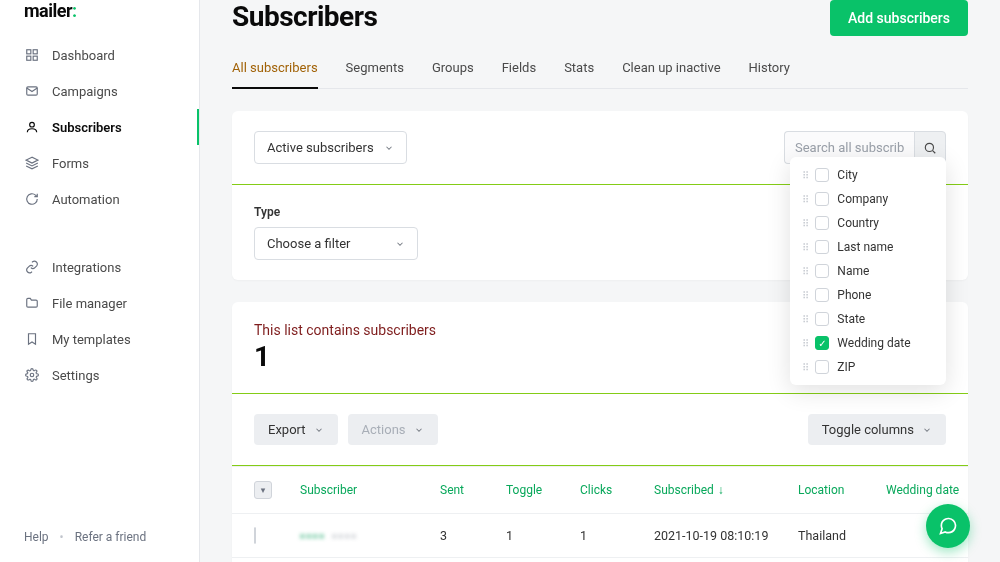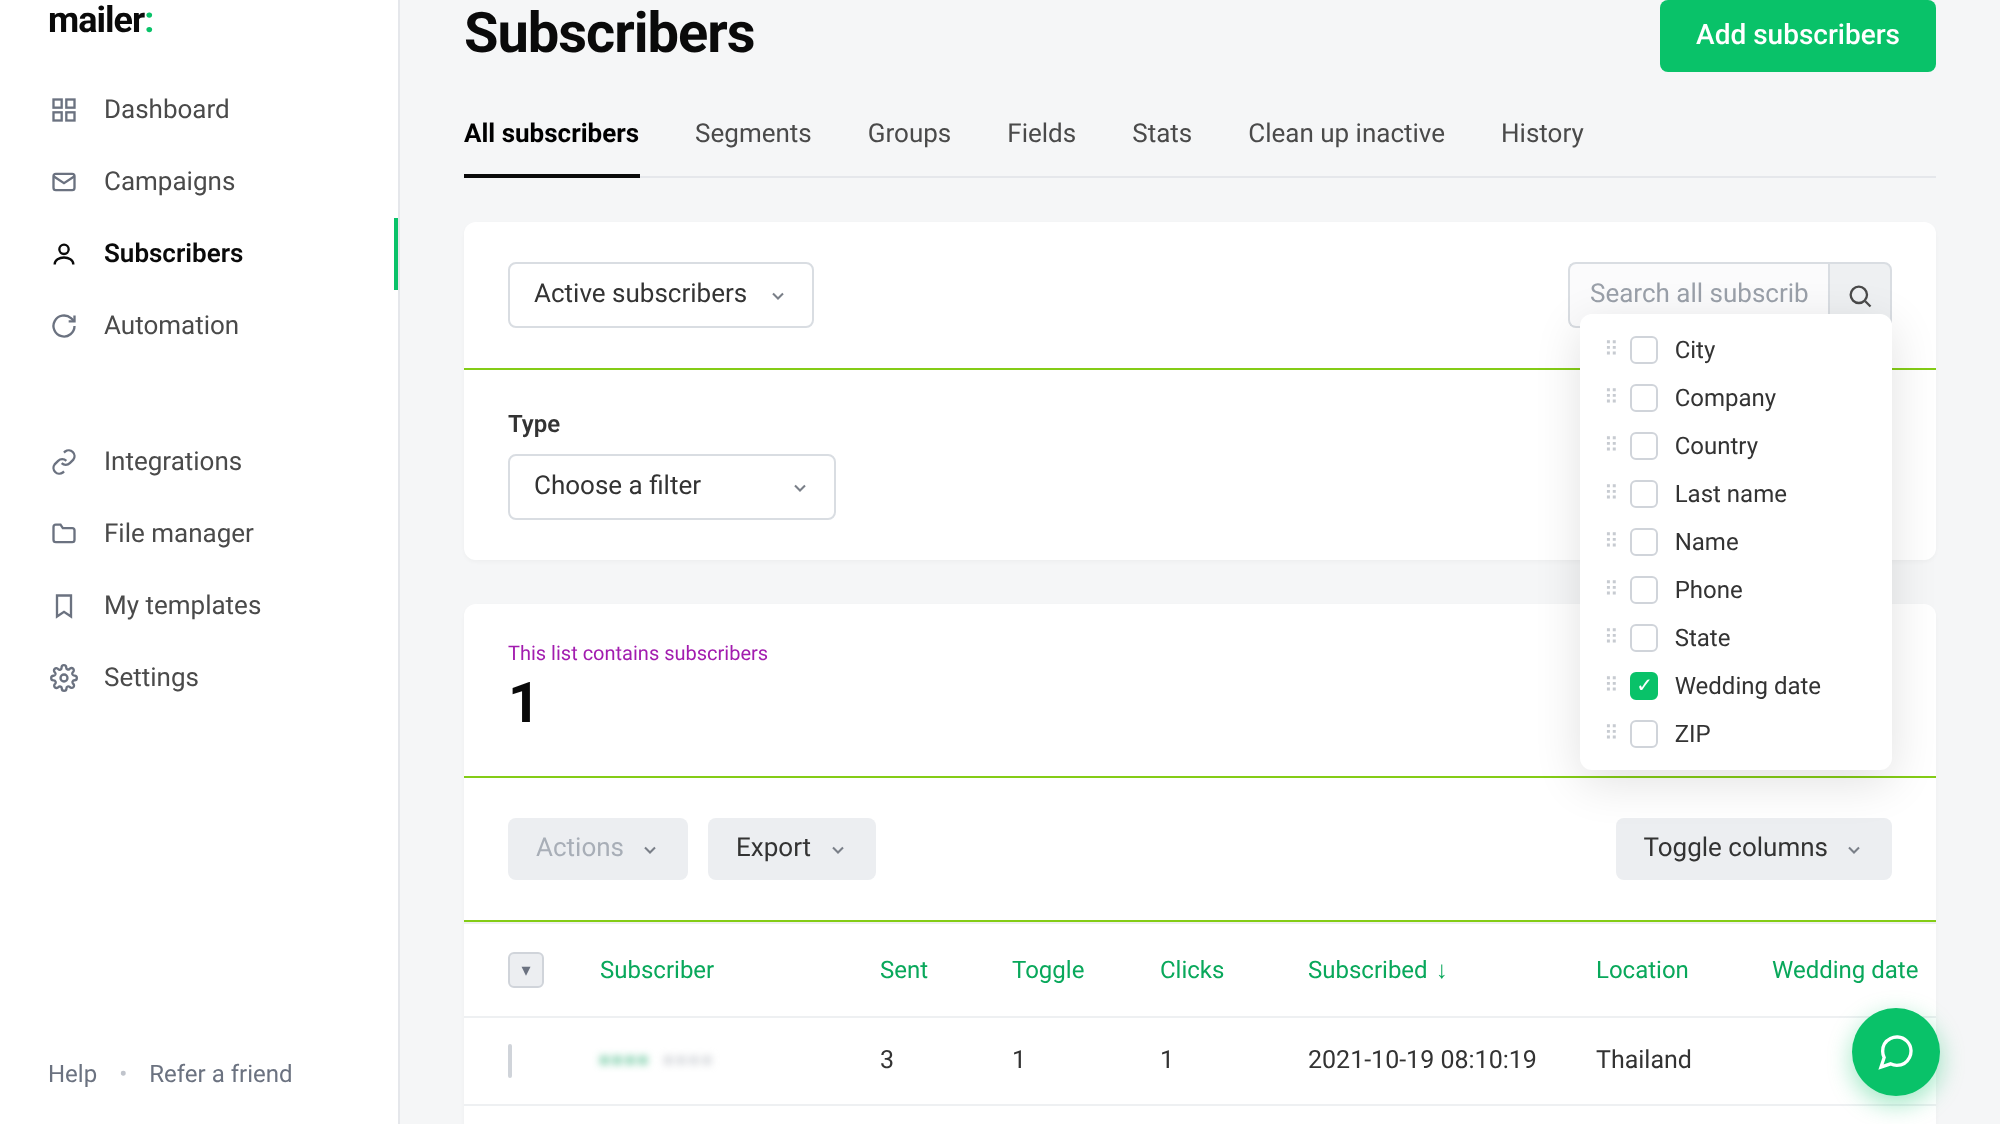--- a/index.html
+++ b/index.html
@@ -22,38 +22,38 @@
 
 
 .main { flex: 1; padding: 0 32px 24px; overflow-y: auto; height: 100%; position: relative; }
 .page-head { display: flex; justify-content: space-between; align-items: flex-start; padding-top: 0; }
 .page-title { font-size: 28px; font-weight: 700; color: #0a0a0a; letter-spacing: -0.5px; }
 .btn-primary { background: #09c269; color: #fff; border: none; border-radius: 4px; padding: 10px 18px; font-size: 14px; font-weight: 500; cursor: pointer; }
 
 
 .tabs { display: flex; gap: 28px; border-bottom: 1px solid #e5e7eb; margin-top: 14px; }
 .tab { padding: 10px 0 12px; color: #4a4a4a; font-size: 13px; cursor: pointer; border-bottom: 2px solid transparent; margin-bottom: -1px; }
-.tab.active { color: #000000; font-weight: 700; border-bottom-color: #0a0a0a; }
+.tab.active { color: #a16207; font-weight: 400; border-bottom-color: #0a0a0a; }
 
 
 .card { background: #fff; border-radius: 6px; margin-top: 22px; box-shadow: 0 1px 2px rgba(0,0,0,0.03); }
 .card-inner { padding: 20px 22px; border-bottom: 1px solid #84cc16; }
 .card-inner:last-child { border-bottom: none; }
 .topline { display: flex; justify-content: space-between; align-items: center; gap: 16px; }
 .select { display: inline-flex; align-items: center; gap: 10px; border: 1px solid #d9dde2; border-radius: 4px; padding: 8px 12px; font-size: 13px; color: #333; cursor: pointer; background: #fff; min-width: 134px; justify-content: space-between; }
 .select .chev { color: #7a7f88; }
 .search-wrap { display: flex; align-items: stretch; }
 .search-input { border: 1px solid #d9dde2; border-right: none; border-radius: 4px 0 0 4px; padding: 8px 10px; font-size: 13px; width: 130px; color: #9aa0a9; background: #fbfbfc; }
 .search-input::placeholder { color: #9aa0a9; }
 .search-btn { border: 1px solid #d9dde2; border-radius: 0 4px 4px 0; background: #eef0f2; width: 32px; display: flex; align-items: center; justify-content: center; cursor: pointer; color: #4a4a4a; }
 .type-label { font-size: 12px; font-weight: 600; color: #333; margin-bottom: 8px; }
 .select.filter { width: 164px; }
 
 
-.list-note { color: #a21caf; font-size: 10px; }
+.list-note { color: #7f1d1d; font-size: 14px; }
 .big-count { font-size: 28px; font-weight: 700; color: #0a0a0a; margin-top: 2px; }
 
 
 .toolbar { display: flex; justify-content: space-between; align-items: center; }
 .btn-secondary { display: inline-flex; align-items: center; gap: 8px; background: #eceef1; border: none; border-radius: 4px; padding: 8px 14px; font-size: 13px; color: #333; cursor: pointer; }
 .btn-secondary.disabled { color: #a8aeb7; cursor: default; }
 .btn-secondary .chev { color: #7a7f88; }
 .tb-left { display: flex; gap: 10px; }
 
 
@@ -112,20 +112,30 @@
         <span>Campaigns</span>
       </div>
       <div class="sidebar-item active">
         <span class="icon">
             <svg width="14" height="14" viewBox="0 0 24 24" fill="none" stroke="currentColor" stroke-width="2">
               <circle cx="12" cy="8" r="4"></circle>
               <path d="M4 21c0-4 4-6 8-6s8 2 8 6"></path>
             </svg>
           </span>
         <span>Subscribers</span>
+      </div>
+      <div class="sidebar-item">
+        <span class="icon">
+            <svg width="14" height="14" viewBox="0 0 24 24" fill="none" stroke="currentColor" stroke-width="2">
+              <polygon points="12,2 2,7 12,12 22,7"></polygon>
+              <polyline points="2,17 12,22 22,17"></polyline>
+              <polyline points="2,12 12,17 22,12"></polyline>
+            </svg>
+          </span>
+        <span>Forms</span>
       </div>
       <div class="sidebar-item">
         <span class="icon">
             <svg width="14" height="14" viewBox="0 0 24 24" fill="none" stroke="currentColor" stroke-width="2">
               <path d="M21 12a9 9 0 1 1-3-6.7L21 8"></path>
               <polyline points="21,3 21,8 16,8"></polyline>
             </svg>
           </span>
         <span>Automation</span>
       </div>
@@ -225,30 +235,30 @@
       </div>
     </div>
 
     <div class="card">
       <div class="card-inner">
         <div class="list-note">This list contains subscribers</div>
         <div class="big-count">1</div>
       </div>
       <div class="card-inner toolbar">
         <div class="tb-left">
-          <button class="btn-secondary disabled">
-            <span>Actions</span>
+          <button class="btn-secondary">
+            <span>Export</span>
             <span class="chev">
                 <svg class="chev-svg" viewBox="0 0 24 24" fill="none" stroke="currentColor" stroke-width="2.5">
                   <polyline points="6 9 12 15 18 9"></polyline>
                 </svg>
               </span>
           </button>
-          <button class="btn-secondary">
-            <span>Export</span>
+          <button class="btn-secondary disabled">
+            <span>Actions</span>
             <span class="chev">
                 <svg class="chev-svg" viewBox="0 0 24 24" fill="none" stroke="currentColor" stroke-width="2.5">
                   <polyline points="6 9 12 15 18 9"></polyline>
                 </svg>
               </span>
           </button>
         </div>
         <button class="btn-secondary">
           <span>Toggle columns</span>
           <span class="chev">

